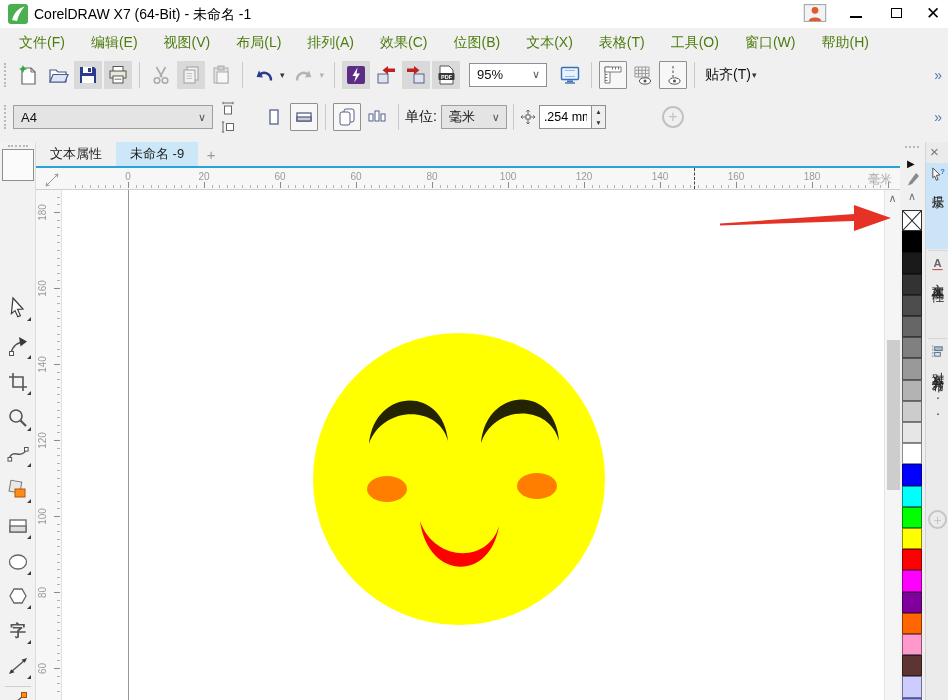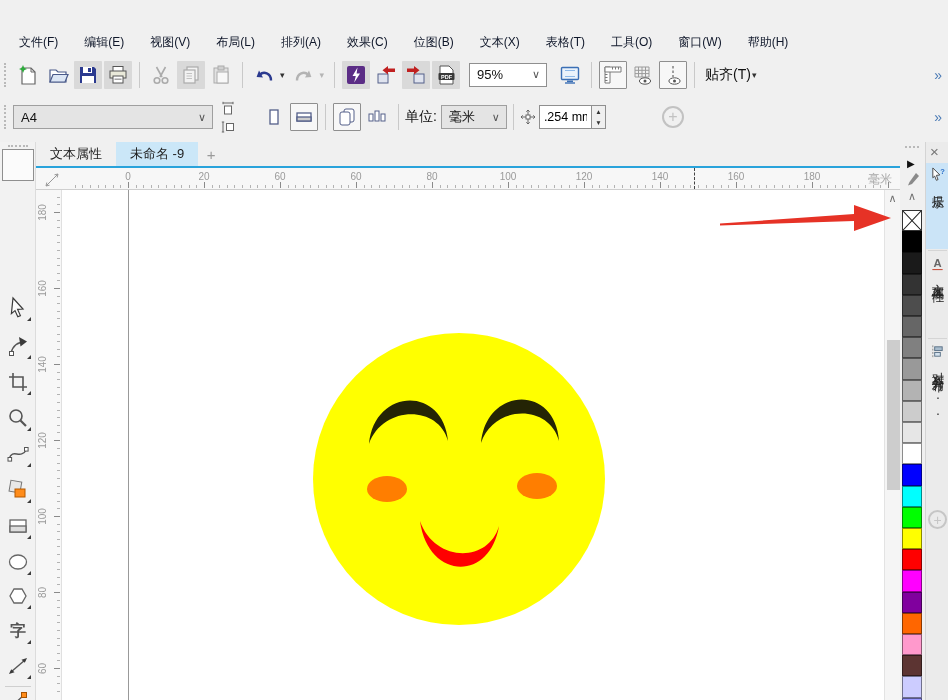--- a/index.html
+++ b/index.html
@@ -11,21 +11,21 @@
   
   #titlebar{position:absolute;left:0;top:0;width:948px;height:28px;background:#ffffff;}
   #title-text{position:absolute;left:34px;top:0;line-height:28px;font-size:14px;color:#000;}
   .winbtn{position:absolute;top:0;width:36px;height:26px;display:flex;align-items:center;justify-content:center;}
   #btn-min span{display:block;width:12px;height:2px;background:#000;margin-top:8px;}
   #btn-max span{display:block;width:11px;height:10px;border:1.5px solid #000;}
   #btn-close{font-size:17px;color:#000;}
 
   
   #menubar{position:absolute;left:0;top:28px;width:948px;height:29px;background:#f0f0f0;display:flex;align-items:center;padding-left:6px;}
-  .menu-item{padding:0 13px;line-height:29px;font-size:12px;color:#0f172a;cursor:default;}
+  .menu-item{padding:0 13px;line-height:29px;font-size:14px;color:#4d7c0f;cursor:default;}
 
   
   .bar{position:absolute;left:0;width:948px;background:#f0f0f0;display:flex;align-items:center;}
   #toolbar{top:57px;height:35px;}
   #propbar{top:92px;height:50px;}
   .grip{width:4px;height:24px;margin:0 5px 0 4px;border-left:2px dotted #b9b9b9;}
   .tb{width:28px;height:28px;display:flex;align-items:center;justify-content:center;flex:0 0 auto;margin:0 1px;border-radius:1px;position:relative;}
   .tb svg{width:22px;height:22px;}
   .tb.pressed{background:#d9d9d9;}
   .tb.outlined{border:1px solid #8f8f8f;background:#f7f7f7;}
@@ -101,20 +101,43 @@
   #docker-plus{position:absolute;left:2px;top:368px;width:19px;height:19px;border-radius:50%;border:2px solid #c6c6c6;color:#c6c6c6;font-size:14px;display:flex;align-items:center;justify-content:center;}
 
   
   #anno-arrow{position:absolute;left:714px;top:204px;width:184px;height:30px;z-index:50;}
 </style>
 </head>
 <body>
 
 <div id="app">
 
+  <div id="titlebar">
+    <svg class="abs" style="left:8px;top:4px" width="20" height="20" viewBox="0 0 20 20">
+      <rect x="0" y="0" width="20" height="20" rx="3" fill="#4aaf4e"></rect>
+      <path d="M4 16 C7 6 13 3.5 16.5 2.5 C12.5 7 10.5 11.5 9 17 Z" fill="#fff"></path>
+    </svg>
+    <span id="title-text">CorelDRAW X7 (64-Bit) - 未命名 -1</span>
+    <div class="winbtn" style="left:797px">
+      <svg width="24" height="18" viewBox="0 0 20 16">
+        <rect x="0.5" y="0.5" width="19" height="15" fill="#f3f3f3" stroke="#a8a8a8"></rect>
+        <circle cx="10" cy="5.6" r="3" fill="#e05a2b"></circle>
+        <path d="M4.5 15 C5 11 15 11 15.5 15 Z" fill="#e05a2b"></path>
+      </svg>
+    </div>
+    <div class="winbtn" id="btn-min" style="left:838px">
+        <span></span>
+      </div>
+    <div class="winbtn" id="btn-max" style="left:878px">
+        <span></span>
+      </div>
+    <div class="winbtn" id="btn-close" style="left:915px">
+        <span>✕</span>
+      </div>
+  </div>
 
   <div id="menubar">
       <span class="menu-item">文件(F)</span>
       <span class="menu-item">编辑(E)</span>
       <span class="menu-item">视图(V)</span>
       <span class="menu-item">布局(L)</span>
       <span class="menu-item">排列(A)</span>
       <span class="menu-item">效果(C)</span>
       <span class="menu-item">位图(B)</span>
       <span class="menu-item">文本(X)</span>

